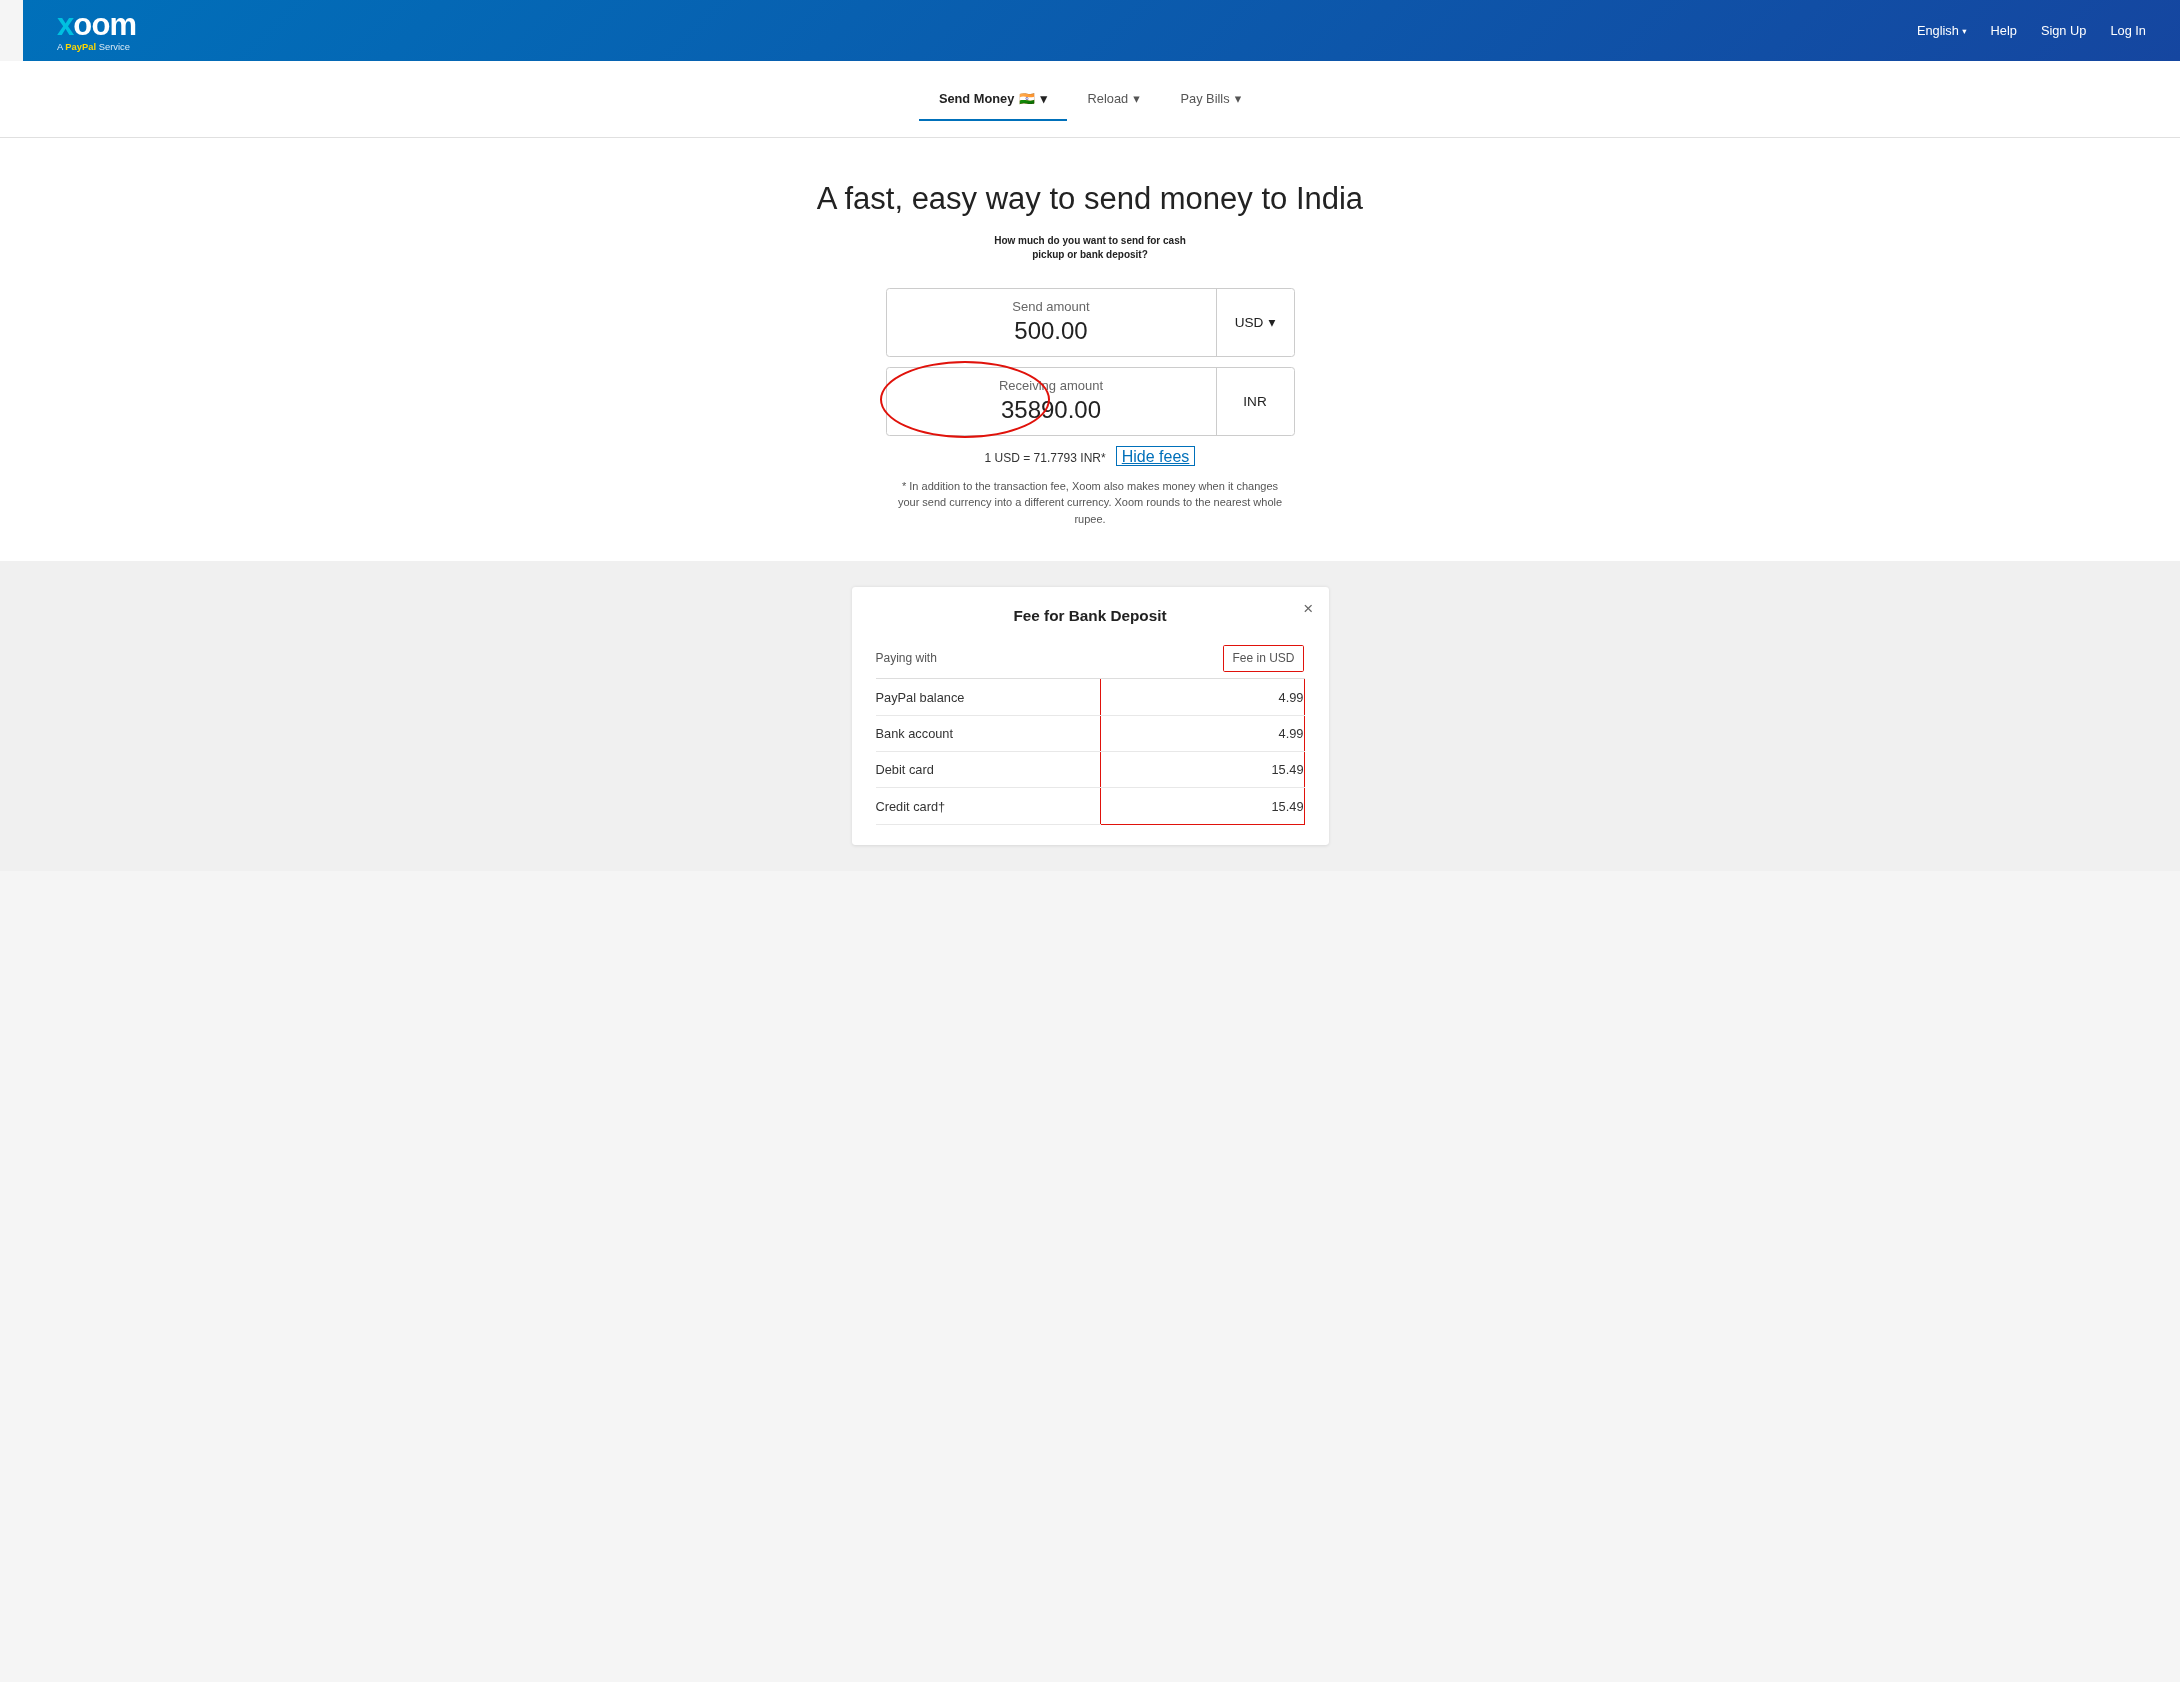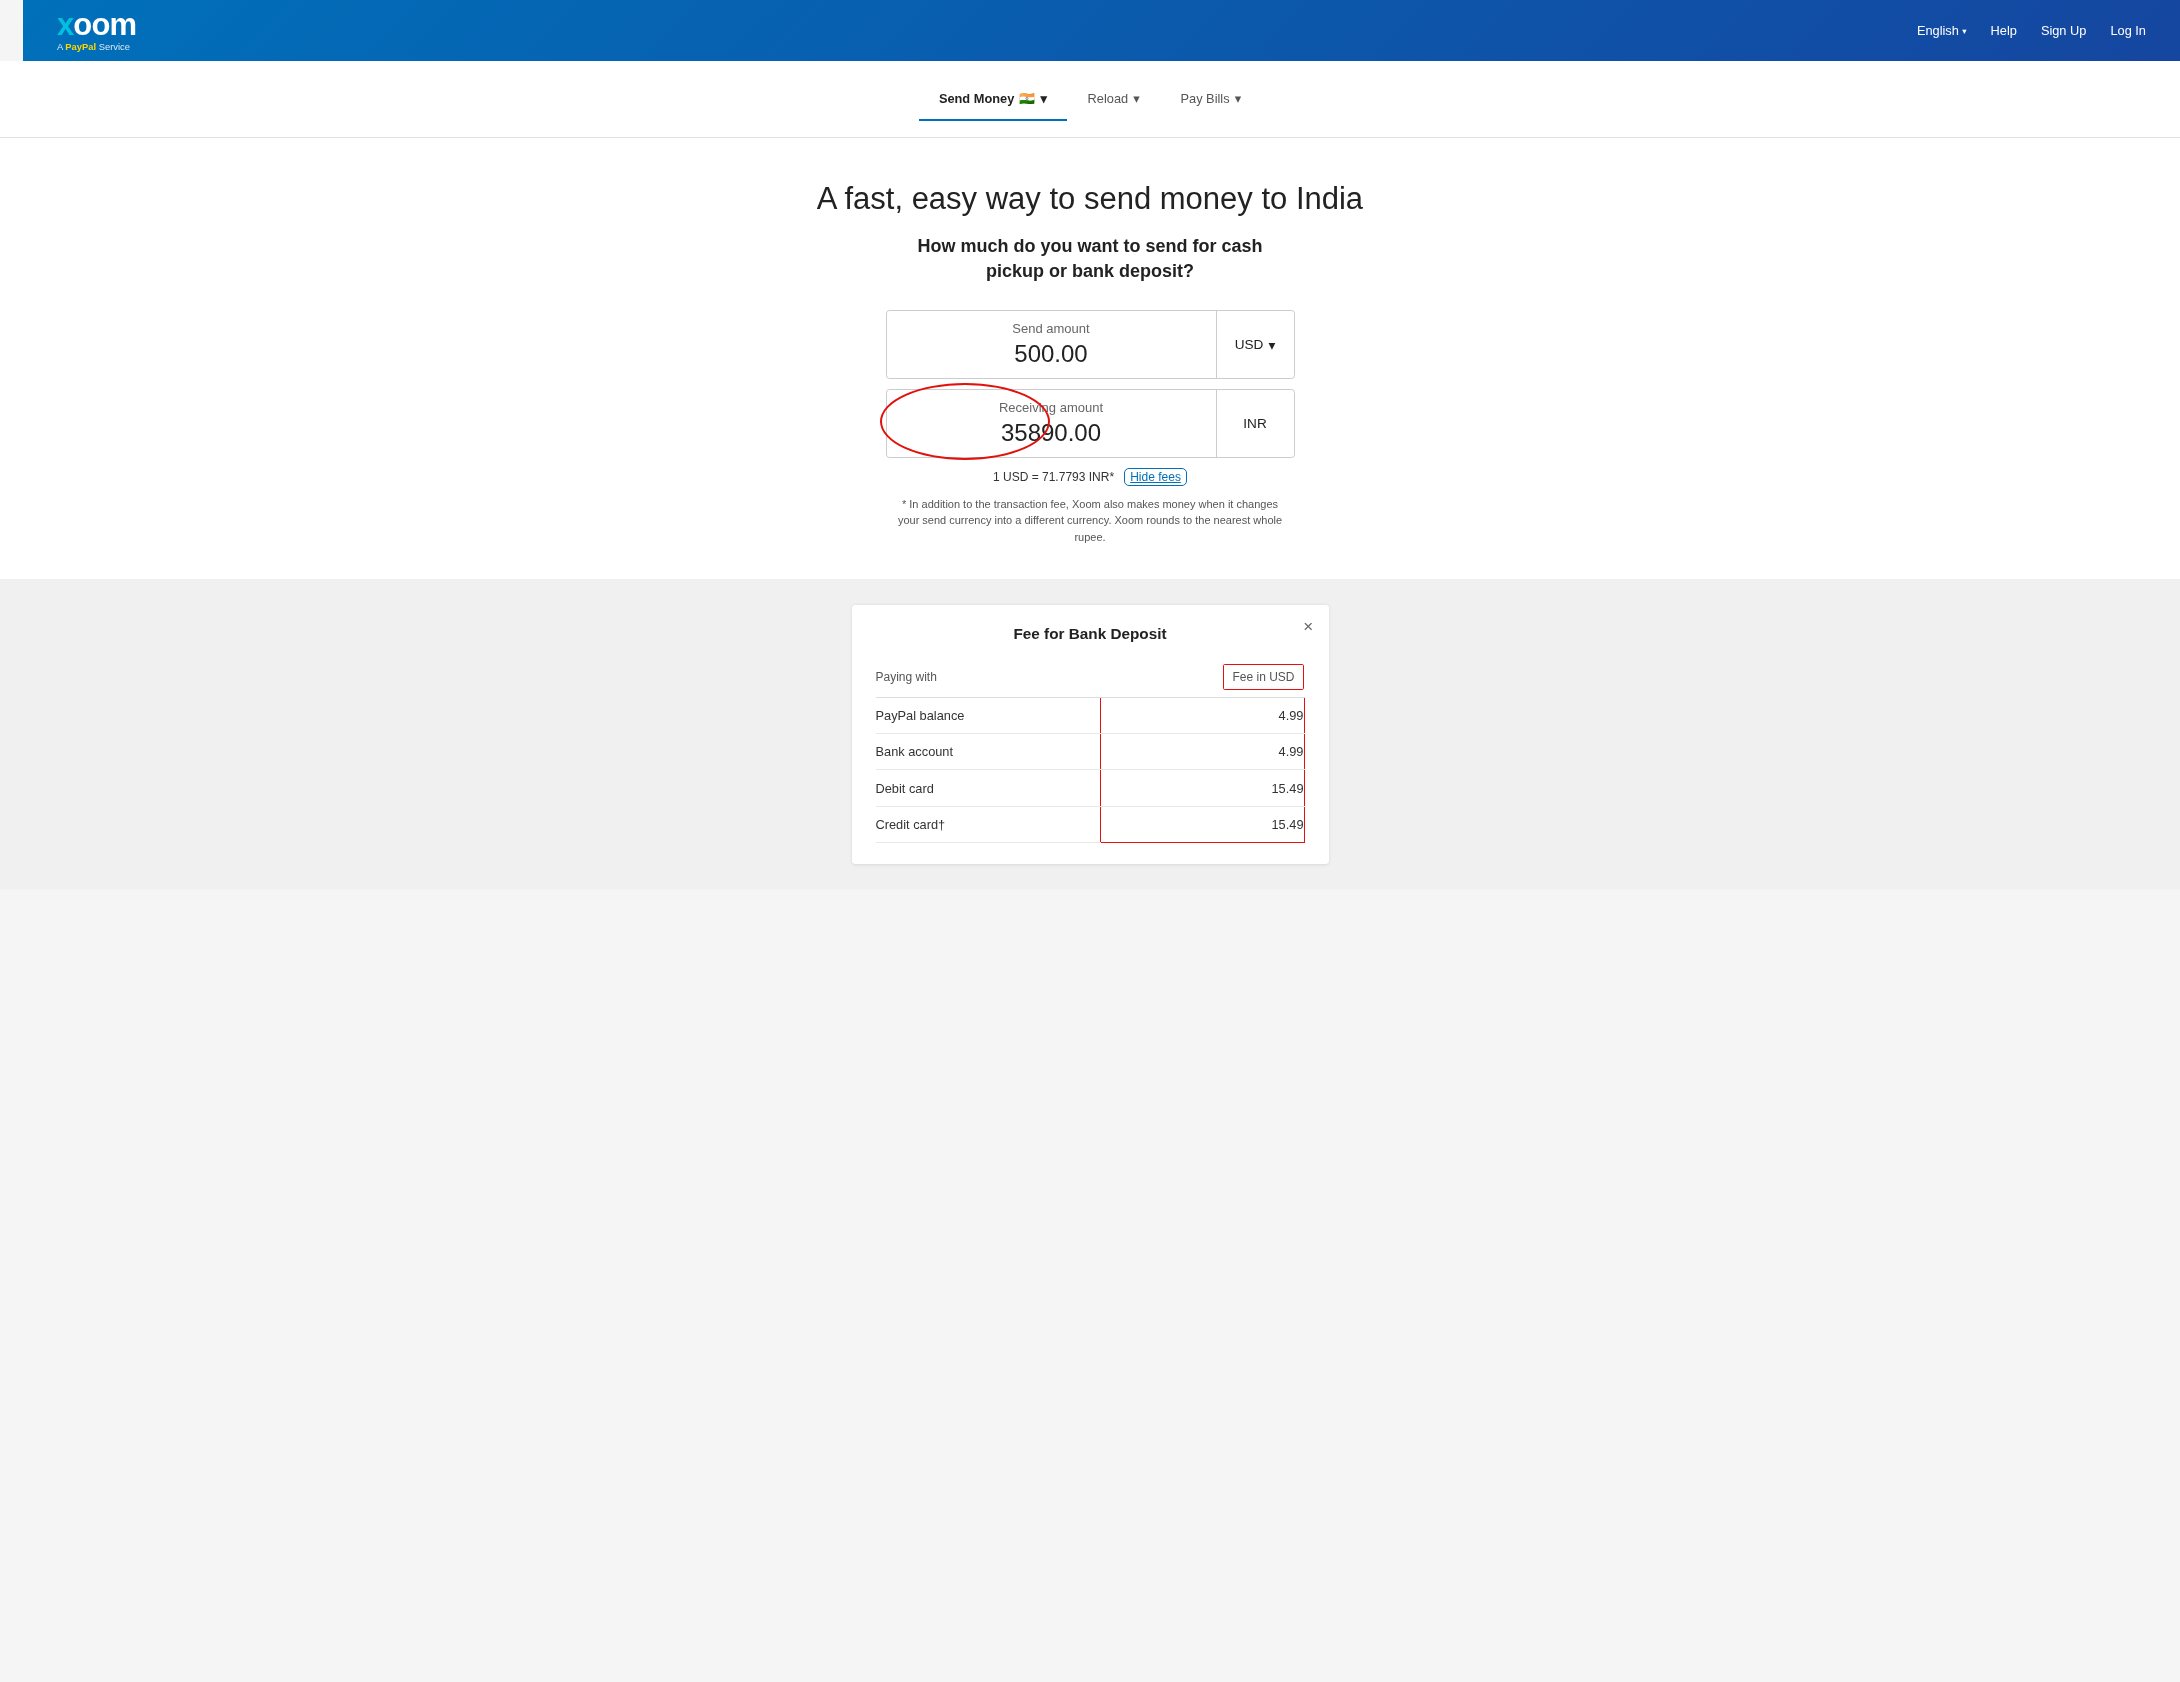--- a/index.html
+++ b/index.html
@@ -90,21 +90,21 @@
       padding: 43px 17px 34px;
       text-align: center;
     }
     .main-title {
       font-size: 31px;
       font-weight: 300;
       color: #222;
       margin-bottom: 17px;
     }
     .main-subtitle {
-      font-size: 18px;
+      font-size: 10px;
       font-weight: 700;
       color: #222;
       margin-bottom: 25.6px;
       line-height: 1.4;
     }
 
     
     .amount-form {
       display: inline-flex;
       flex-direction: column;
@@ -167,22 +167,22 @@
       margin-top: 12px;
       font-size: 12px;
       color: #333;
     }
     .hide-fees-link {
       color: #0070ba;
       text-decoration: underline;
       cursor: pointer;
       border: 0.9px solid #0070ba;
       padding: 0.9px 5.1px;
-      font-size: 12px;
-      border-radius: 5px;
+      font-size: 16px;
+      border-radius: 0;
     }
     .footnote {
       margin-top: 12px;
       font-size: 11px;
       color: #555;
       max-width: 392px;
       margin-left: auto;
       margin-right: auto;
       line-height: 1.5;
     }

